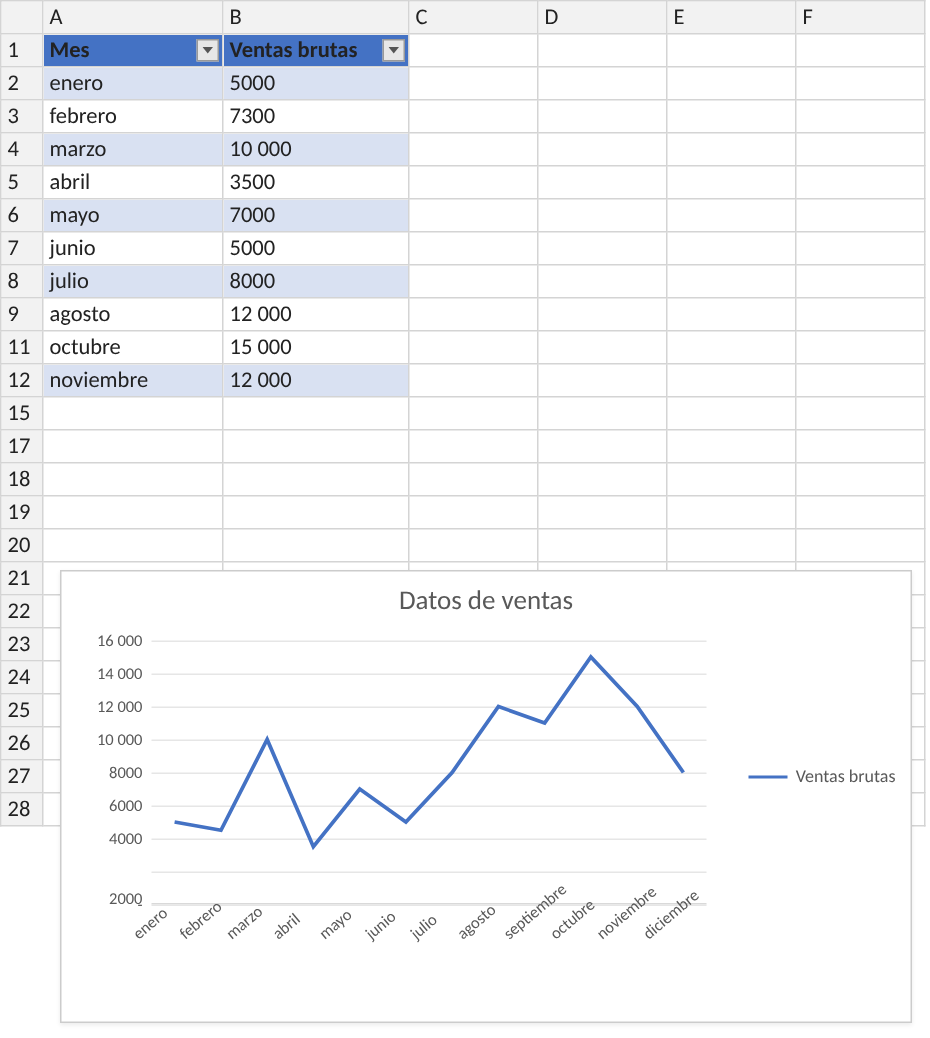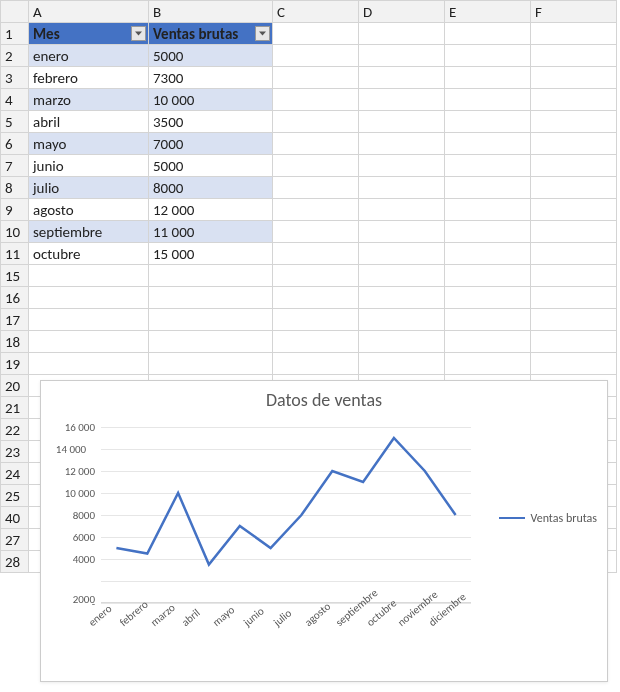--- a/index.html
+++ b/index.html
@@ -247,56 +247,47 @@
       <tr>
         <th class="row-head">9</th>
         <td class="tbl-cell-b">agosto</td>
         <td class="tbl-cell-b num" style="position:relative"><span>12 000</span></td>
         <td></td>
         <td></td>
         <td></td>
         <td></td>
       </tr>
       <tr>
-        <th class="row-head">10</th>
-        <td class="tbl-cell-a">septiembre</td>
-        <td class="tbl-cell-a num" style="position:relative"><span>11 000</span></td>
-        <td></td>
-        <td></td>
-        <td></td>
-        <td></td>
-      </tr>
-      <tr>
         <th class="row-head">11</th>
         <td class="tbl-cell-b">octubre</td>
         <td class="tbl-cell-b num" style="position:relative"><span>15 000</span></td>
         <td></td>
         <td></td>
         <td></td>
         <td></td>
       </tr>
       <tr>
+        <th class="row-head">12</th>
+        <td class="tbl-cell-a">noviembre</td>
+        <td class="tbl-cell-a num" style="position:relative"><span>12 000</span></td>
+        <td></td>
+        <td></td>
+        <td></td>
+        <td></td>
+      </tr>
+      <tr>
         <th class="row-head">15</th>
         <td></td>
         <td></td>
         <td></td>
         <td></td>
         <td></td>
         <td></td>
       </tr>
       <tr>
-        <th class="row-head">16</th>
-        <td></td>
-        <td></td>
-        <td></td>
-        <td></td>
-        <td></td>
-        <td></td>
-      </tr>
-      <tr>
         <th class="row-head">17</th>
         <td></td>
         <td></td>
         <td></td>
         <td></td>
         <td></td>
         <td></td>
       </tr>
       <tr>
         <th class="row-head">18</th>
@@ -364,21 +355,21 @@
       <tr>
         <th class="row-head">25</th>
         <td></td>
         <td></td>
         <td></td>
         <td></td>
         <td></td>
         <td></td>
       </tr>
       <tr>
-        <th class="row-head">40</th>
+        <th class="row-head">26</th>
         <td></td>
         <td></td>
         <td></td>
         <td></td>
         <td></td>
         <td></td>
       </tr>
       <tr>
         <th class="row-head">27</th>
         <td></td>
@@ -398,21 +389,21 @@
         <td></td>
       </tr>
     </tbody>
 </table>
 
 <div class="chart-box">
   <div class="chart-title">Datos de ventas</div>
   <div class="chart-body">
     <div id="yticks">
         <div class="ytick" style="top: 16px;">16 000</div>
-        <div class="ytick" style="top: 38px; text-align: center;">14 000</div>
+        <div class="ytick" style="top: 38px;">14 000</div>
         <div class="ytick" style="top: 60px;">12 000</div>
         <div class="ytick" style="top: 82px;">10 000</div>
         <div class="ytick" style="top: 104px;">8000</div>
         <div class="ytick" style="top: 126px; text-align: right;">6000</div>
         <div class="ytick" style="top: 148px;">4000</div>
         <div class="ytick" style="top: 188px;">2000</div>
         <div class="ytick" style="top: 192px;">-</div>
       </div>
     <div class="plot">
       <div id="gridlines">

